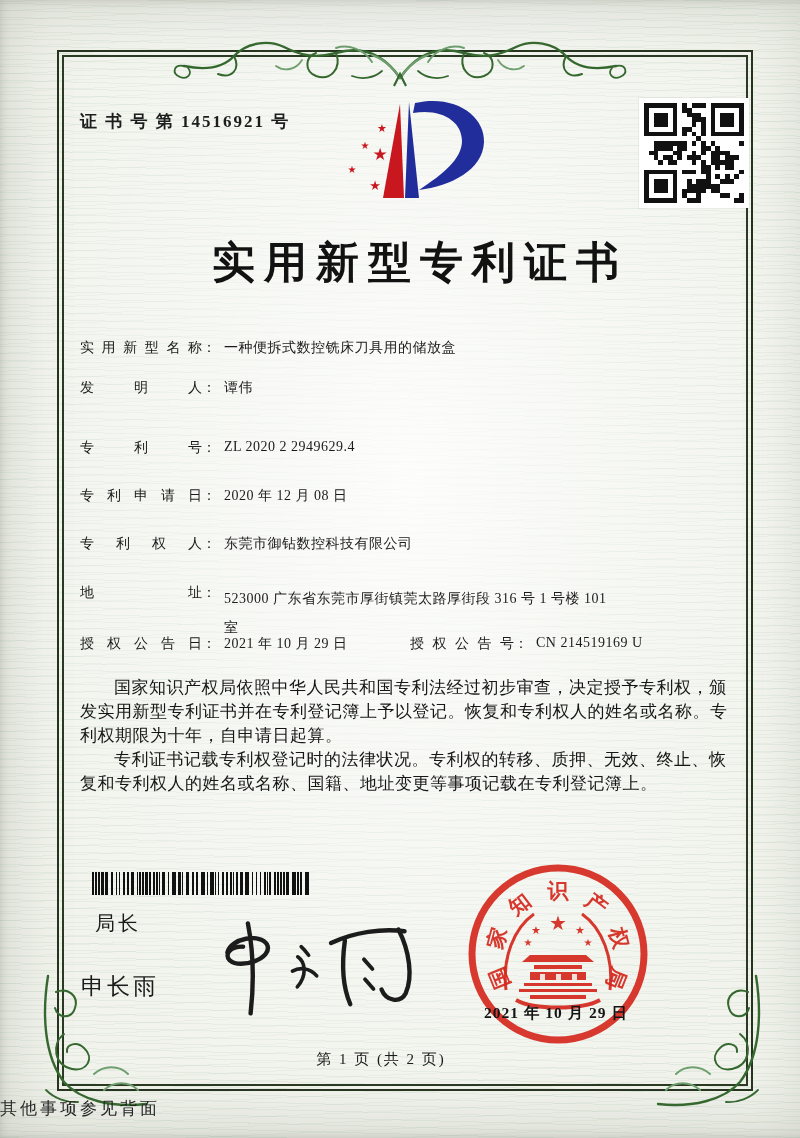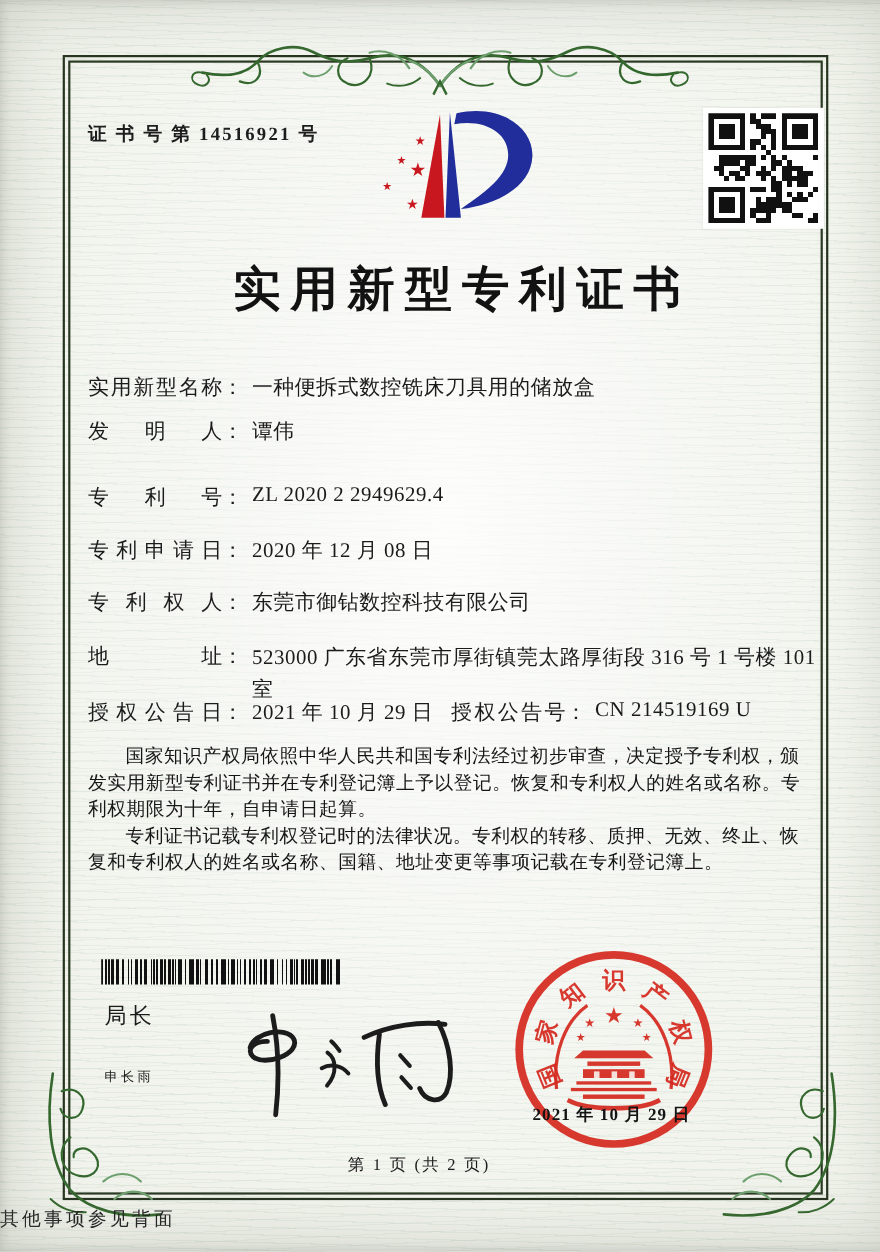--- a/index.html
+++ b/index.html
@@ -27,31 +27,31 @@
     border:2px solid #26341f;
   }
   .frame-inner{
     position:absolute;inset:3px;border:2px solid #2b3a23;
   }
   .abs{position:absolute;}
   .cert-no{left:80px;top:110px;font-size:17px;letter-spacing:2px;font-weight:bold;color:#1d1d1d;}
   .title{left:0;right:0;top:234px;text-align:center;font-size:43px;font-weight:bold;
          letter-spacing:9px;color:#121212;margin-left:24px;}
   .fields{left:80px;top:0;width:660px;height:1138px;pointer-events:none;}
-  .frow{position:absolute;left:0;font-size:19px;white-space:nowrap;}
+  .frow{position:absolute;left:0;font-size:14px;white-space:nowrap;}
   .flabel{display:inline-block;width:122px;text-align:justify;text-align-last:justify;
           vertical-align:top;font-weight:500;}
   .colon{display:inline-block;vertical-align:top;margin-right:8px;}
   .fvalue{display:inline-block;vertical-align:top;letter-spacing:0.5px;}
   .fvalue.wrap{white-space:pre-line;width:530px;line-height:29px;}
   .grant2{position:absolute;left:330px;top:0;white-space:nowrap;}
   .body-text{left:80px;top:676px;width:650px;font-size:17px;line-height:24px;color:#161616;}
   .body-text p{margin:0;text-indent:2em;letter-spacing:0.5px;}
   .director-title{left:95px;top:910px;font-size:20px;letter-spacing:3px;}
-  .director-name{left:95px;top:971px;font-size:12px;letter-spacing:3px;}
+  .director-name{left:81px;top:971px;font-size:23px;letter-spacing:3px;}
   .page-num{left:0;right:54px;top:1050px;text-align:center;font-size:15px;letter-spacing:2px;}
   .back-note{left:0;right:0;top:1097px;font-size:17px;letter-spacing:3px;color:#222;}
   svg{display:block;}
   .seal-wrap{left:462px;top:858px;}
   .sig-wrap{left:198px;top:906px;}
   .logo-wrap{left:333px;top:90px;}
   .qr-wrap{left:639px;top:98px;background:#fff;padding:5px;box-shadow:0 0 0 1px rgba(0,0,0,0.04);}
   .barcode-wrap{left:92px;top:872px;}
   .orn-top{left:168px;top:26px;}
   .orn-bl{left:34px;top:972px;}

